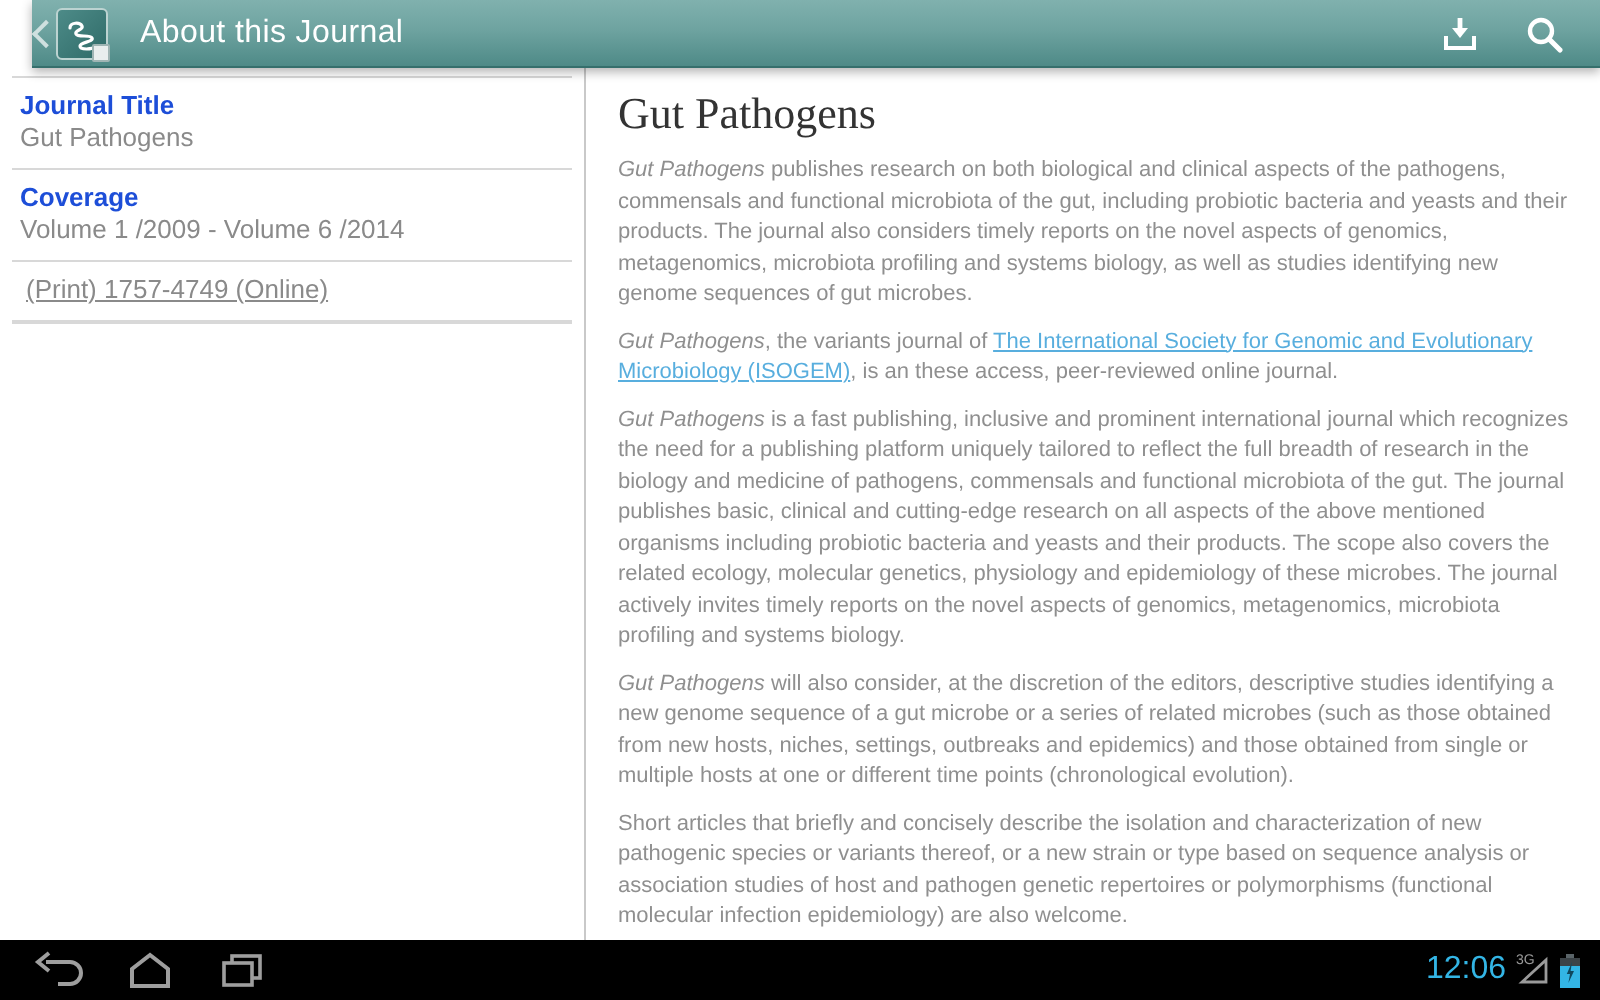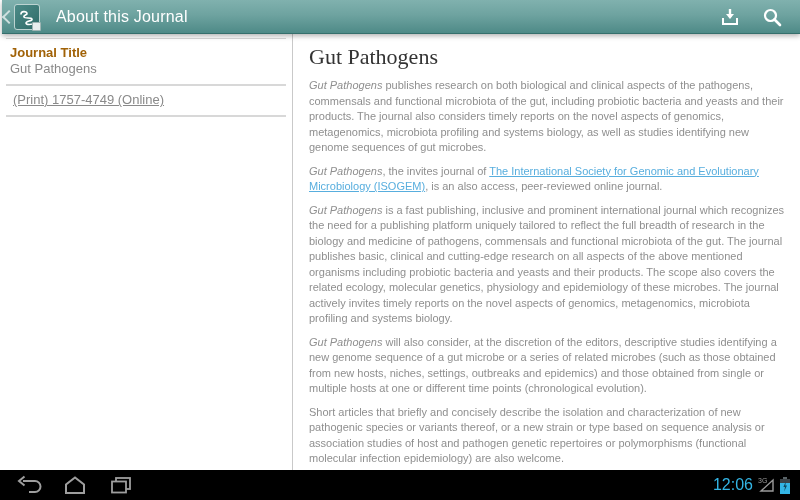--- a/index.html
+++ b/index.html
@@ -1,21 +1,21 @@
 <!DOCTYPE html>
 <html><head>
 <meta charset="utf-8">
 <style>
   * { margin:0; padding:0; box-sizing:border-box; }
   html,body { width:800px; height:500px; font-family:"Liberation Sans", sans-serif; background:#fff; overflow:hidden; }
   .screen { position:relative; width:800px; height:500px; background:#fff; overflow:hidden; }
 
   
   .actionbar {
-    position:absolute; top:0; left:2px; right:0; height:34px;
+    position:absolute; top:0; left:16px; right:0; height:34px;
     background:linear-gradient(to bottom, #80b1ae 0%, #6ea3a0 45%, #4e8a87 100%);
     border-bottom:1px solid #356f6c;
     box-shadow:0 2px 5px rgba(0,0,0,0.30);
     display:flex; align-items:center; z-index:5;
   }
   .up-chevron {
     width:10px; height:14px; margin-left:0; position:relative; cursor:pointer;
   }
   .up-chevron::before{
     content:""; position:absolute; left:2px; top:2px; width:8px; height:8px;
@@ -35,21 +35,21 @@
   .bar-title { color:#ffffff; font-size:16px; margin-left:16px; letter-spacing:0.2px; }
   .bar-actions { margin-left:auto; display:flex; align-items:center; gap:18px; padding-right:16px; }
   .bar-btn { width:24px; height:24px; display:flex; align-items:center; justify-content:center; cursor:pointer; }
 
   
   .content { position:absolute; top:34px; left:0; right:0; bottom:30px; background:#fff; display:flex; overflow:hidden; }
 
   .sidebar { width:293px; flex:0 0 293px; border-right:1px solid #c9c9c9; padding-top:4px; }
   .sidebar .top-divider { height:1px; background:#d8d8d8; margin:0 6px; }
   .side-section { padding:6px 4px 7px 10px; }
-  .side-label { font-size:13px; font-weight:bold; color:#a16207; line-height:16px; }
+  .side-label { font-size:13px; font-weight:bold; color:#1d4ed8; line-height:16px; }
   .side-value { font-size:13px; color:#8a8a8a; line-height:16px; }
   .side-divider { height:1px; background:#d8d8d8; margin:0 6px; }
 
   .main { flex:1; padding:10px 12px 0 16px; overflow:hidden; }
   .main h1 {
     font-family:"Liberation Serif", serif; font-weight:normal;
     font-size:22px; color:#333333; margin:0 0 8px 0; line-height:26px;
   }
   .main p { font-size:11px; line-height:15.5px; color:#8f8f8f; margin:6px 0 8px 0; max-width:480px; }
   .main p em { font-style:italic; color:#8f8f8f; }
@@ -104,36 +104,40 @@
 
     <div class="sidebar">
       <div class="top-divider"></div>
 
       <div class="side-section">
         <div class="side-label">Journal Title</div>
         <div class="side-value">Gut Pathogens</div>
       </div>
       <div class="side-divider"></div>
 
+      <div class="side-section">
+        <div class="side-label">Coverage</div>
+        <div class="side-value">Volume 1 /2009 - Volume 6 /2014</div>
+      </div>
       <div class="side-divider"></div>
 
       <div class="side-section">
         <div class="side-value" style="padding-left:3px;text-decoration:underline;">(Print) 1757-4749 (Online)</div>
       </div>
       <div class="side-divider"></div>
 
       <div class="side-divider"></div>
     </div>
 
     <div class="main">
       <h1>Gut Pathogens</h1>
 
       <p><em>Gut Pathogens</em><span> publishes research on both biological and clinical aspects of the pathogens, commensals and functional microbiota of the gut, including probiotic bacteria and yeasts and their products. The journal also considers timely reports on the novel aspects of genomics, metagenomics, microbiota profiling and systems biology, as well as studies identifying new genome sequences of gut microbes.</span></p>
 
-      <p><em>Gut Pathogens</em><span>, the invites journal of </span><a>The International Society for Genomic and Evolutionary Microbiology (ISOGEM)</a><span>, is an also access, peer-reviewed online journal.</span></p>
+      <p><em>Gut Pathogens</em><span>, the variants journal of </span><a>The International Society for Genomic and Evolutionary Microbiology (ISOGEM)</a><span>, is an these access, peer-reviewed online journal.</span></p>
 
       <p><em>Gut Pathogens</em><span> is a fast publishing, inclusive and prominent international journal which recognizes the need for a publishing platform uniquely tailored to reflect the full breadth of research in the biology and medicine of pathogens, commensals and functional microbiota of the gut. The journal publishes basic, clinical and cutting-edge research on all aspects of the above mentioned organisms including probiotic bacteria and yeasts and their products. The scope also covers the related ecology, molecular genetics, physiology and epidemiology of these microbes. The journal actively invites timely reports on the novel aspects of genomics, metagenomics, microbiota profiling and systems biology.</span></p>
 
       <p><em>Gut Pathogens</em><span> will also consider, at the discretion of the editors, descriptive studies identifying a new genome sequence of a gut microbe or a series of related microbes (such as those obtained from new hosts, niches, settings, outbreaks and epidemics) and those obtained from single or multiple hosts at one or different time points (chronological evolution).</span></p>
 
       <p><span>Short articles that briefly and concisely describe the isolation and characterization of new pathogenic species or variants thereof, or a new strain or type based on sequence analysis or association studies of host and pathogen genetic repertoires or polymorphisms (functional molecular infection epidemiology) are also welcome.</span></p>
     </div>
   </div>
 
   <div class="navbar">

